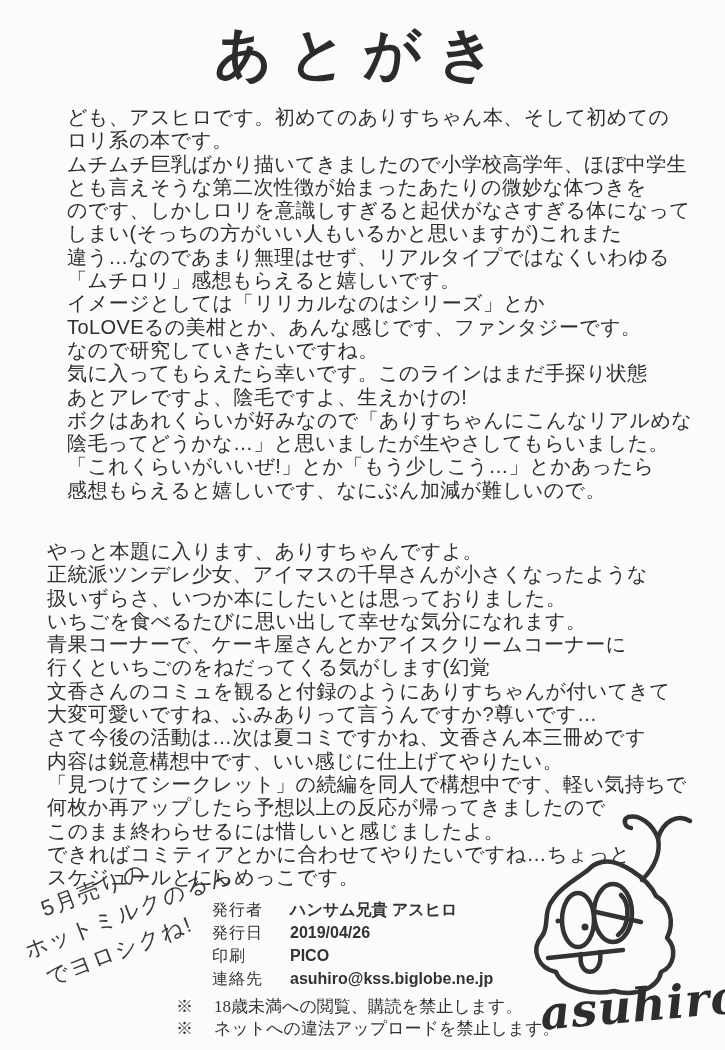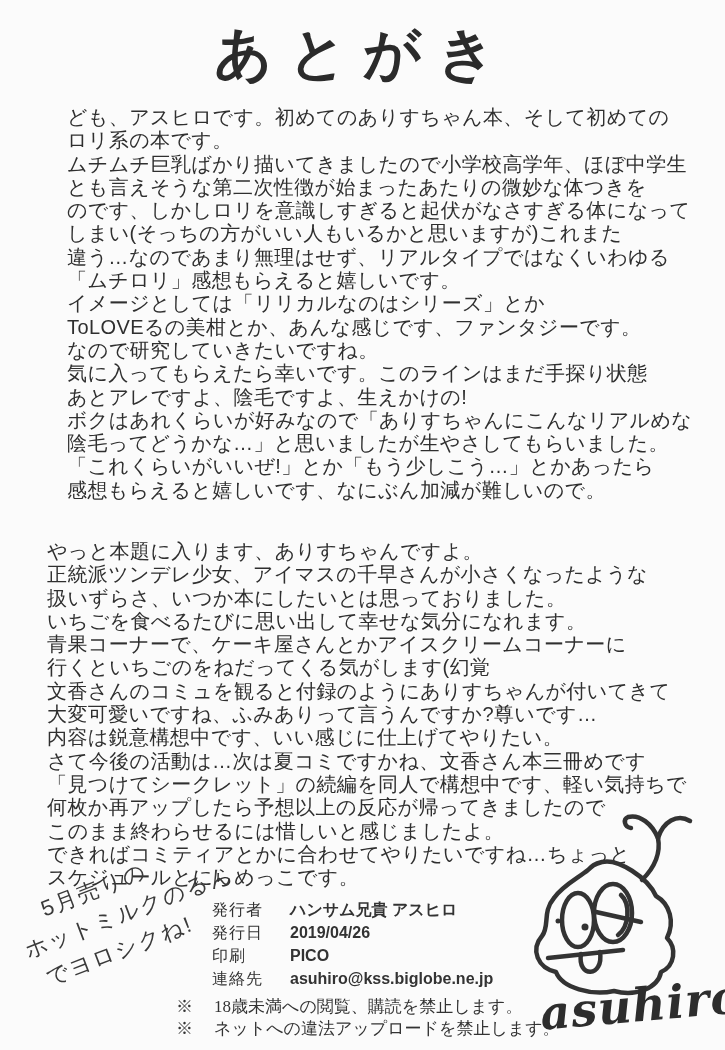--- a/index.html
+++ b/index.html
@@ -122,22 +122,22 @@
 
   <div class="body-block para2">
       <div class="body-line">やっと本題に入ります、ありすちゃんですよ。</div>
       <div class="body-line">正統派ツンデレ少女、アイマスの千早さんが小さくなったような</div>
       <div class="body-line">扱いずらさ、いつか本にしたいとは思っておりました。</div>
       <div class="body-line">いちごを食べるたびに思い出して幸せな気分になれます。</div>
       <div class="body-line">青果コーナーで、ケーキ屋さんとかアイスクリームコーナーに</div>
       <div class="body-line">行くといちごのをねだってくる気がします(幻覚</div>
       <div class="body-line">文香さんのコミュを観ると付録のようにありすちゃんが付いてきて</div>
       <div class="body-line">大変可愛いですね、ふみありって言うんですか?尊いです…</div>
+      <div class="body-line">さて今後の活動は…次は夏コミですかね、文香さん本三冊めです</div>
       <div class="body-line">内容は鋭意構想中です、いい感じに仕上げてやりたい。</div>
-      <div class="body-line">さて今後の活動は…次は夏コミですかね、文香さん本三冊めです</div>
       <div class="body-line">「見つけてシークレット」の続編を同人で構想中です、軽い気持ちで</div>
       <div class="body-line">何枚か再アップしたら予想以上の反応が帰ってきましたので</div>
       <div class="body-line">このまま終わらせるには惜しいと感じましたよ。</div>
       <div class="body-line">できればコミティアとかに合わせてやりたいですね…ちょっと</div>
       <div class="body-line">スケジュールとにらめっこです。</div>
     </div>
 
   <div class="handwritten-note">
       <div class="hw-line">5月売りの</div>
       <div class="hw-line">ホットミルクのるん</div>

